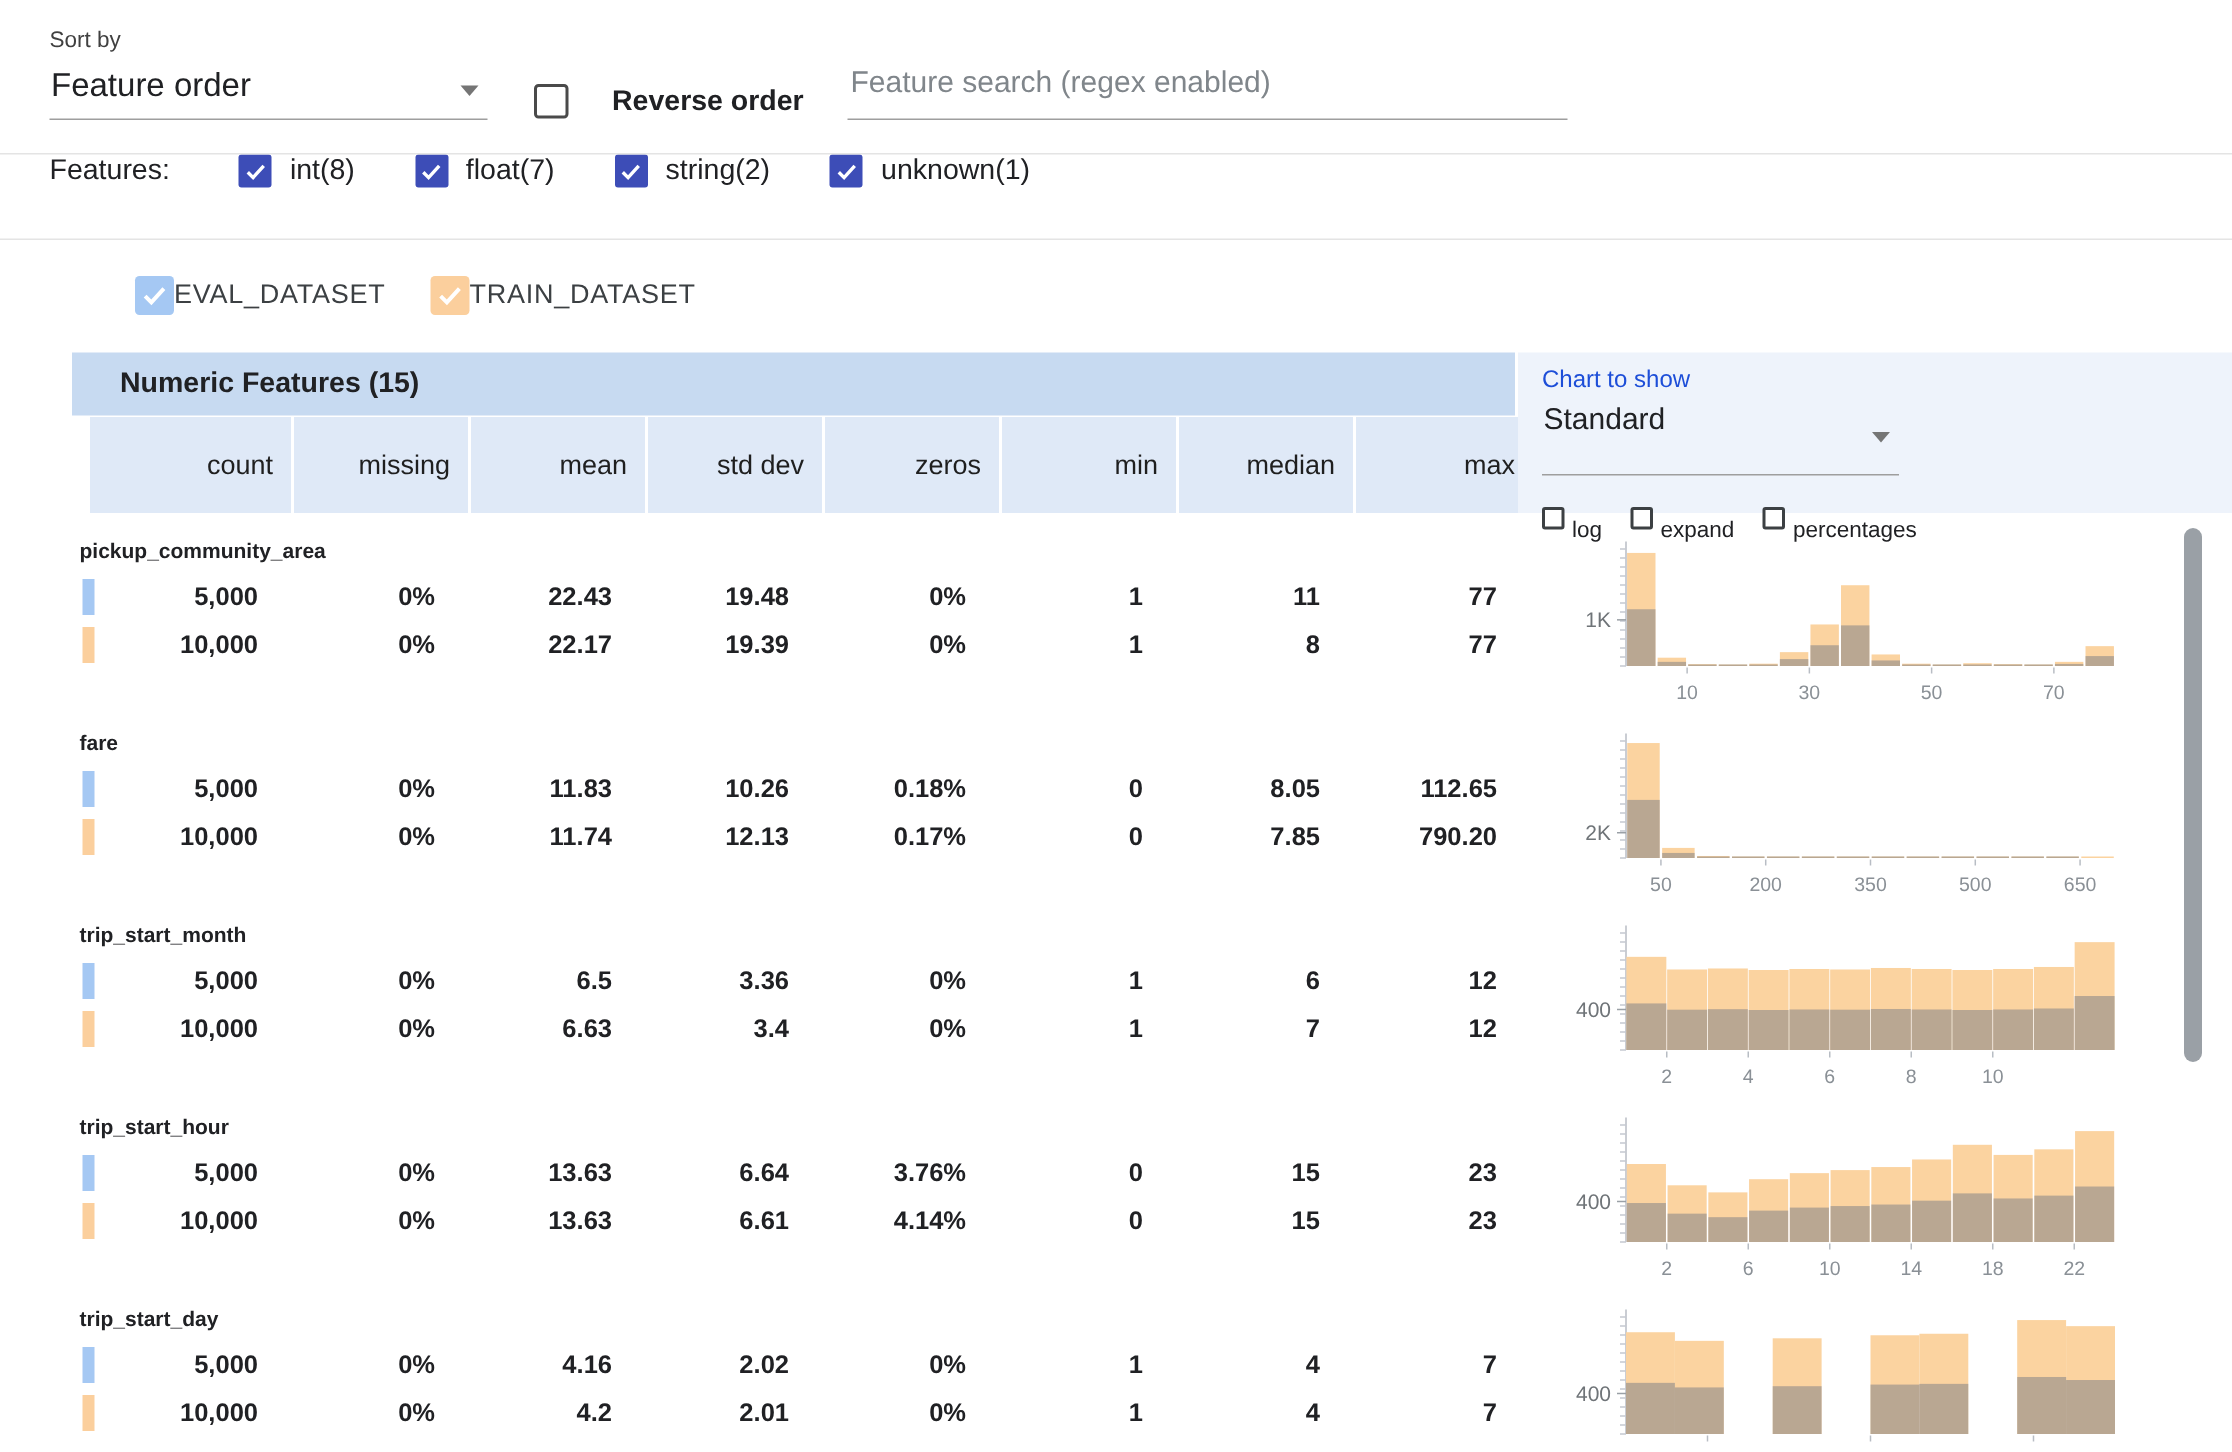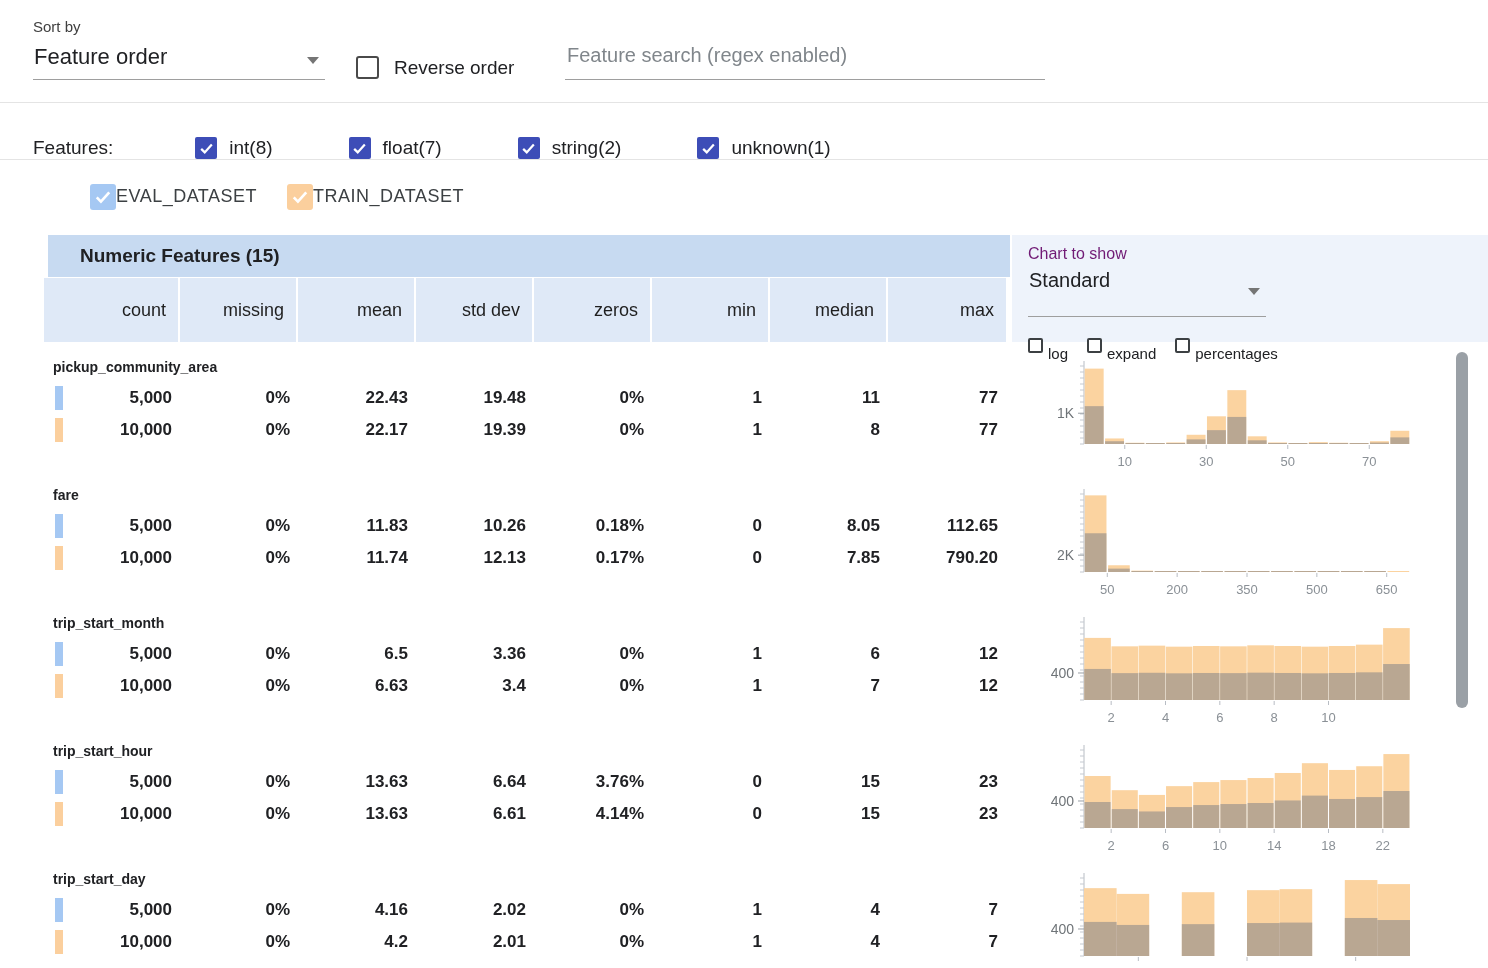--- a/index.html
+++ b/index.html
@@ -13,56 +13,56 @@
 
   
   .toolbar { position:relative; height:103px; border-bottom:1px solid #e4e4e4; }
   .sort-group { position:absolute; left:33px; top:18px; width:292px; }
   .sort-label { font-size:15px; color:#404040; margin-bottom:9px; }
   .select { position:relative; border-bottom:1px solid #9e9e9e; padding:0 0 9px 1px; cursor:pointer; }
   .select .sel-text { font-size:22px; color:#202124; }
   .arrow { position:absolute; right:6px; top:50%; margin-top:-5px;
     width:0; height:0; border-left:6px solid transparent; border-right:6px solid transparent;
     border-top:7px solid #757575; }
-  .reverse { position:absolute; left:356px; top:56px; display:flex; align-items:center; gap:15px;
-    font-size:19px; cursor:pointer; }
+  .reverse { position:absolute; left:356px; top:56px; display:flex; align-items:center; gap:29px;
+    font-size:19px; cursor:pointer;font-weight:bold; }
   .cb-un { width:23px; height:23px; border:2px solid #4a4a4a; border-radius:3px; background:#fff; }
   .search-wrap { position:absolute; left:565px; top:44px; width:480px; }
   .search-wrap input { width:100%; font-family:"Liberation Sans",sans-serif; font-size:20px;
     border:none; border-bottom:1px solid #9e9e9e; padding:0 0 12px 2px; outline:none; color:#202124; background:transparent; }
   .search-wrap input::placeholder { color:#80868b; }
 
   
-  .filter-bar { height:57px; border-bottom:1px solid #e4e4e4; display:flex; align-items:flex-end; padding-left:33px;gap:36px; }
+  .filter-bar { height:57px; border-bottom:1px solid #e4e4e4; display:flex; align-items:flex-start; padding-left:33px; }
   .filter-label { font-size:19px; margin-right:46px; }
   .ftype { display:flex; align-items:center; gap:12px; margin-right:40px; cursor:pointer; }
   .cb { display:flex; align-items:center; justify-content:center; border-radius:2px; }
   .cb.indigo { width:22px; height:22px; background:#3d4db7; }
   .ftype-label { font-size:19px; }
 
   
   .legend-row { padding:17px 0 0 90px; display:flex; align-items:center; gap:30px; height:56px; }
   .legend-item { display:flex; align-items:center; cursor:pointer; }
   .cb.big { width:26px; height:26px; border-radius:3px; }
   .legend-label { font-size:18px; color:#3c4043; letter-spacing:0.5px; }
 
   
   .table { position:relative; margin-top:19px; }
   .table-head { position:relative; height:107px; }
   .nf-bar { position:absolute; left:48px; top:0; width:962px; height:42px; background:#c7daf1; }
   .nf-title { font-size:19px; font-weight:bold; line-height:42px; padding-left:32px; }
-  .col-headers { position:absolute; left:44px; top:43px; display:flex; }
+  .col-headers { position:absolute; left:60px; top:43px; display:flex; }
   .hcell { height:64px; line-height:64px; font-size:18px; color:#1f1f1f; text-align:right;
     padding-right:12px; background:#dfe9f7; border-right:2px solid #ffffff; width:118px; }
   .hcell.first { width:136px; }
   .hcell.last { border-right:none; }
 
   .controls { position:absolute; left:1012px; top:0; width:476px; height:107px; background:#eef3fb;
     padding:10px 0 0 16px; }
-  .cts-label { font-size:16px; color:#701a75; }
+  .cts-label { font-size:16px; color:#1d4ed8; }
   .chart-select { width:238px; margin-top:6px; padding-bottom:24px; }
   .chart-select .sel-text { font-size:20px; }
   .toggles { margin-top:12px; display:flex; align-items:center; gap:19px; }
   .toggle { display:flex; align-items:center; gap:5px; cursor:pointer; }
   .small-cb { width:15px; height:15px; border:2px solid #3c4043; border-radius:2px; background:#fff; }
   .toggle-label { font-size:15px;margin-top:16px; }
 
   
   .feature-list { padding-top:10px; }
   .feature-block { position:relative; height:128px; padding-top:3px; }

